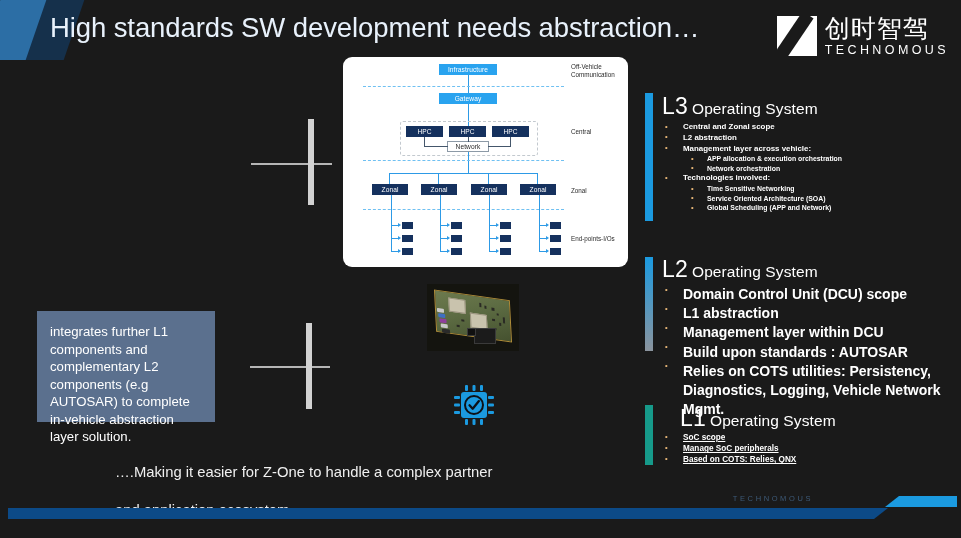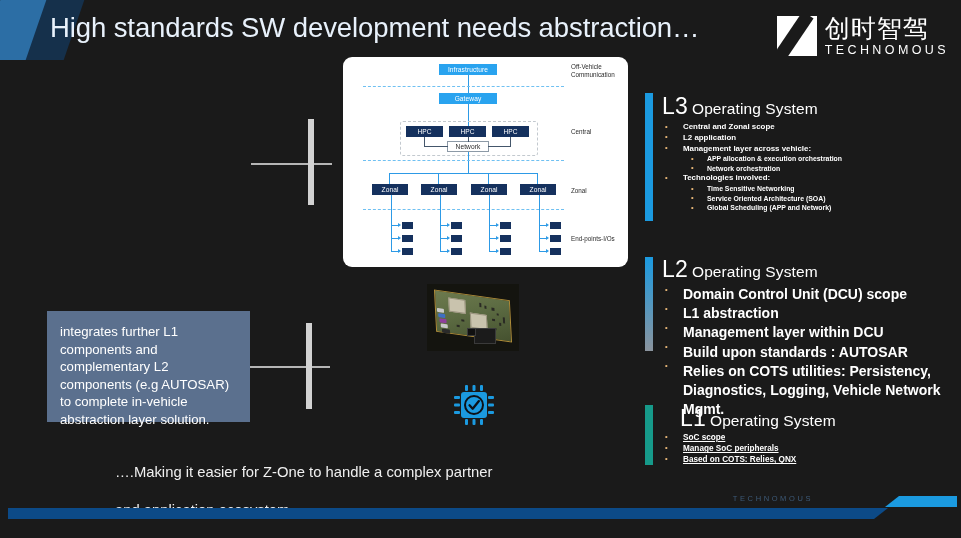--- a/index.html
+++ b/index.html
@@ -93,21 +93,21 @@
   .callout {
     position: absolute;
     background: #5b708e;
     color: #ffffff;
     font-size: 13.2px;
     line-height: 1.33;
     padding: 12px 13px 10px 13px;
     box-sizing: border-box;
   }
   #callout-top   { left: 52px; top: 89px;  width: 199px; height: 148px; }
-  #callout-bottom{ left: 47px; top: 311px; width: 203px; height: 111px; }
+  #callout-bottom{ left: 37px; top: 311px; width: 178px; height: 111px; }
 
   
   .conn-line {
     position: absolute;
     height: 1.5px;
     background: #b5b5b5;
   }
   .conn-bar {
     position: absolute;
     width: 6px;
@@ -458,21 +458,21 @@
     </svg>
   </div>
 
   <div class="level">
     <div class="lvl-bar" style="left:645px; top:93px; height:128px; background:#1b9ae0;"></div>
     <div class="lvl-head" style="left:662px; top:93px;">
       <span class="big">L3</span><span class="small">Operating System</span>
     </div>
     <ul class="bullets l3-list" style="left:657px; top:122px; width:300px;">
       <li>Central and Zonal scope</li>
-      <li>L2 application</li>
+      <li>L2 abstraction</li>
       <li>Management layer across vehicle:</li>
       <li class="sub">APP allocation &amp; execution orchestration</li>
       <li class="sub">Network orchestration</li>
       <li>Technologies involved:</li>
       <li class="sub">Time Sensitive Networking</li>
       <li class="sub">Service Oriented Architecture (SOA)</li>
       <li class="sub">Global Scheduling (APP and Network)</li>
     </ul>
   </div>
 

